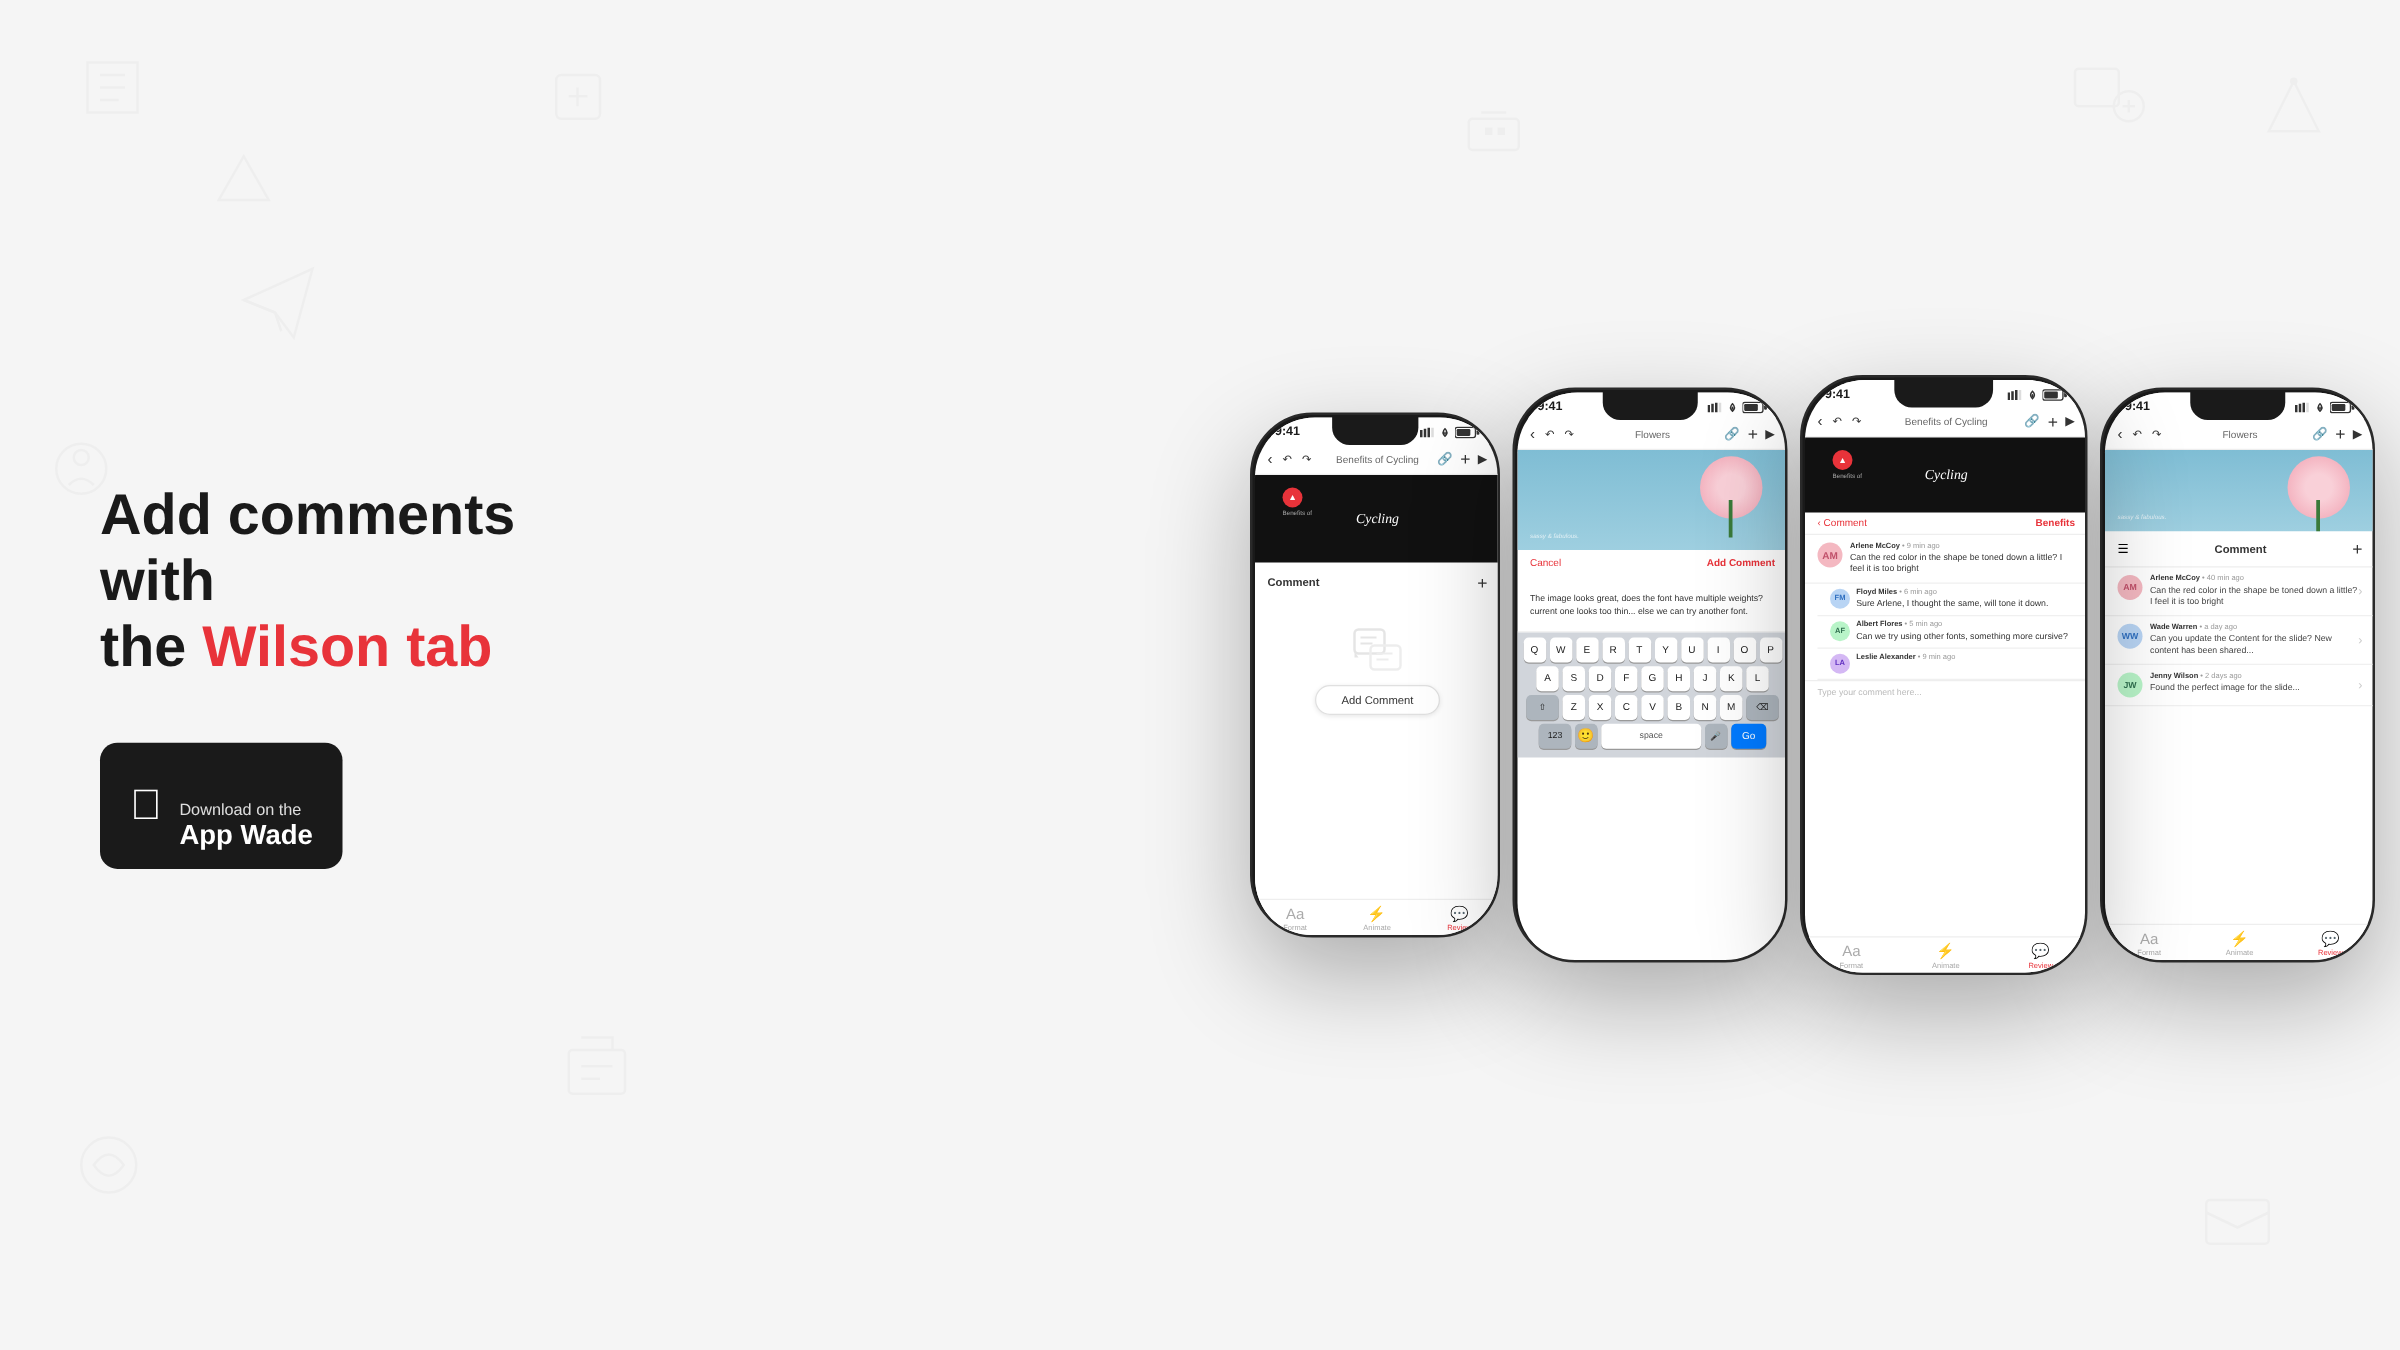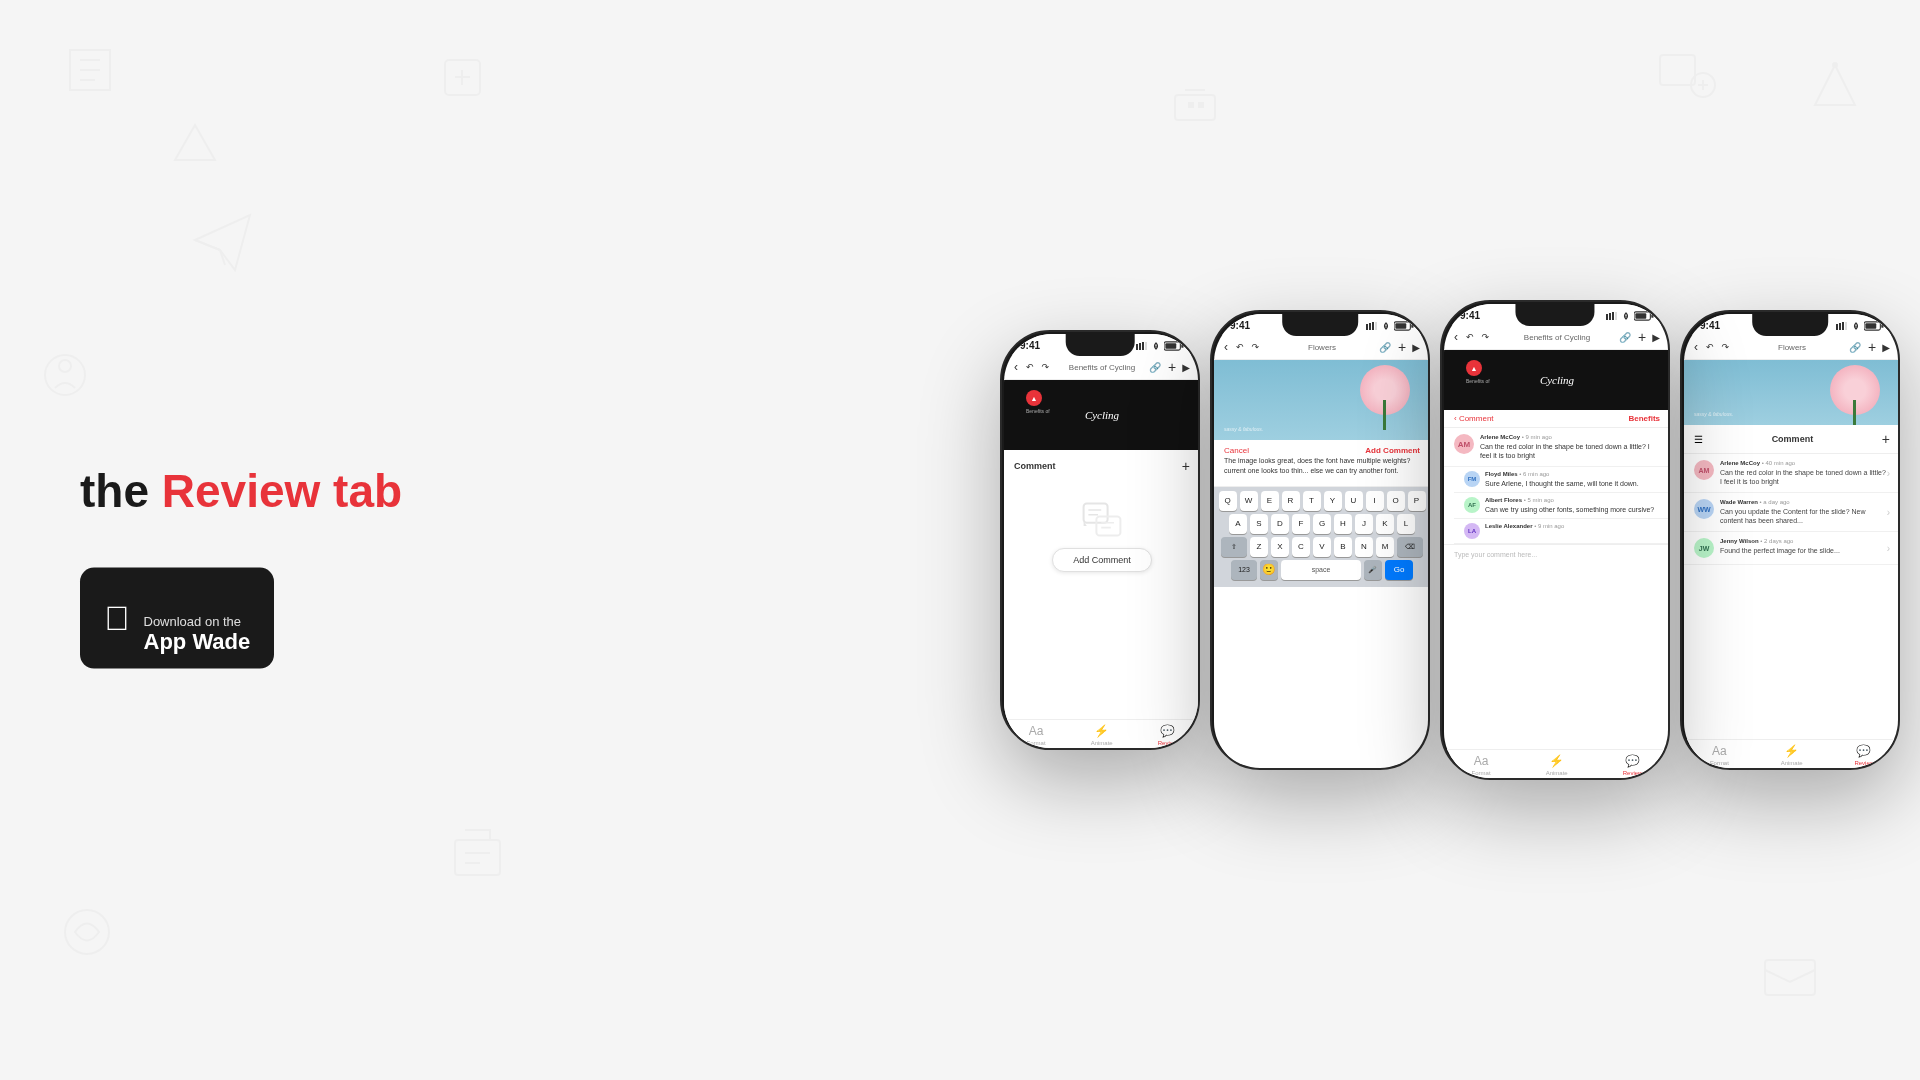--- a/index.html
+++ b/index.html
@@ -310,21 +310,21 @@
 
     
     .comment-input-area {
       padding: 6px 10px;
       border-bottom: 1px solid #eee;
     }
 
     .cancel-add-row {
       display: flex;
       justify-content: space-between;
-      margin-bottom: 1px;
+      margin-bottom: 20px;
       font-size: 8px;
       align-items: center;
     }
 
     .cancel-btn { color: #e8333a; cursor: pointer; }
     .add-comment-link { color: #e8333a; font-weight: 600; cursor: pointer; }
 
     .comment-text-content {
       font-size: 7px;
       color: #333;
@@ -637,22 +637,22 @@
   <svg style="position:absolute;bottom:200px;left:450px;opacity:0.07;width:55px;height:55px;" viewBox="0 0 55 55">
     <rect x="5" y="15" width="45" height="35" rx="3" fill="none" stroke="#999" stroke-width="2"></rect>
     <path d="M15 5 L40 5 L40 15" fill="none" stroke="#999" stroke-width="2"></path>
     <path d="M15 28 L40 28 M15 38 L30 38" stroke="#999" stroke-width="2"></path>
   </svg>
 </div>
 
 <div class="left-content">
 
   <div class="headline">
-    <br>
-    <span>the </span><span class="highlight">Review tab</span>
+    <span>Add comments with</span><br>
+    <span>the </span><span class="highlight">Wilson tab</span>
   </div>
 
   <div class="app-store-btn">
     <span class="apple-icon"></span>
     <div class="app-store-text">
       <span class="download-on">Download on the</span>
       <span class="app-store-label">App Wade</span>
     </div>
   </div>
 </div>

